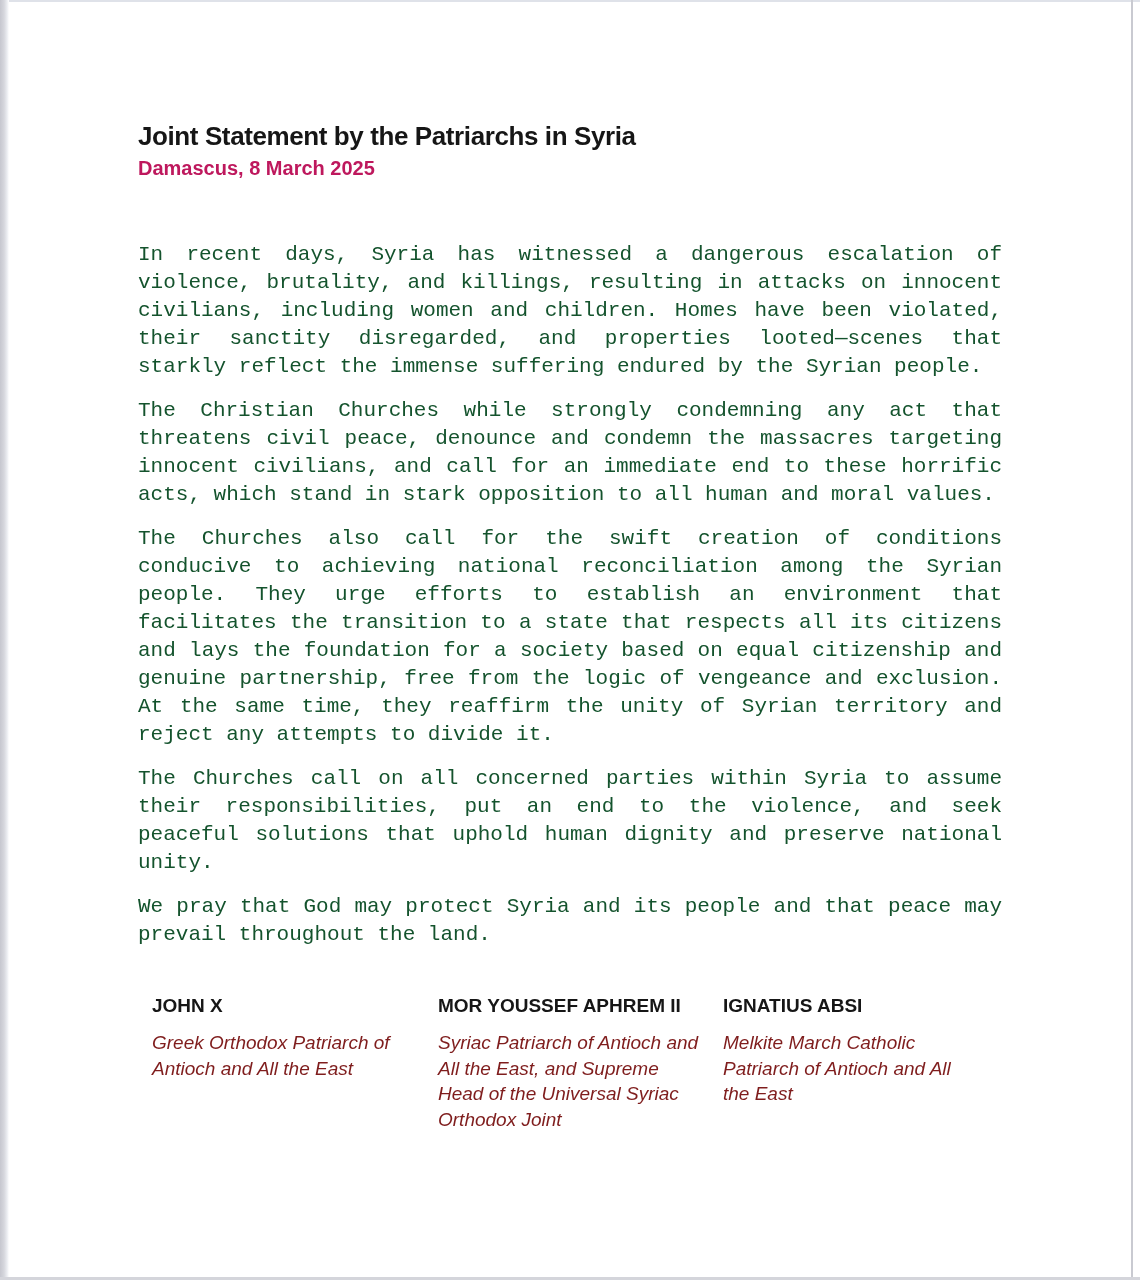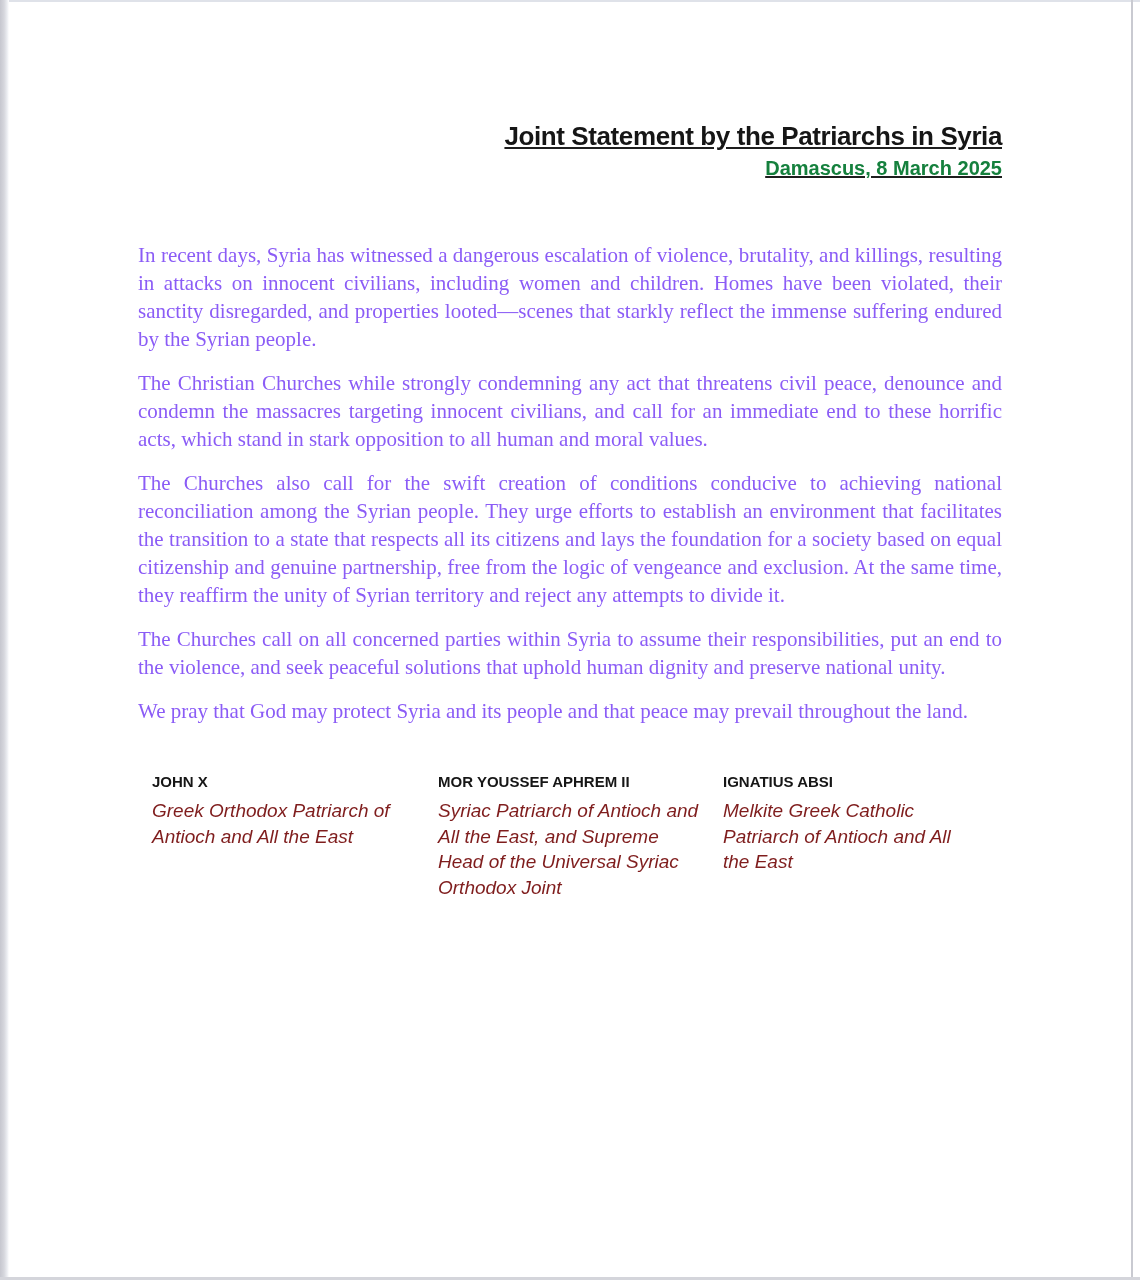--- a/index.html
+++ b/index.html
@@ -44,68 +44,67 @@
   .page-content {
     position: absolute;
     left: 138px;
     top: 0;
     width: 864px;
     color: #1e1e1e;
   }
 
   .doc-header {
     padding-top: 120px;
-    text-align: right;
-    text-decoration: underline;
+    text-align: left;
   }
   .doc-title {
     margin: 0;
     font-family: "Liberation Sans", sans-serif;
     font-weight: bold;
     font-size: 26px;
     line-height: 32px;
     letter-spacing: -0.4px;
     color: #161616;
   }
   .doc-subtitle {
     margin-top: 3px;
     font-family: "Liberation Sans", sans-serif;
     font-weight: bold;
     font-size: 20px;
     line-height: 26px;
-    color: #15803d;
+    color: #be185d;
   }
 
   .statement-body {
     margin-top: 60px;
   }
   .statement-body p {
     margin: 8px 0 16px 0;
-    font-family: Liberation Serif, serif;
+    font-family: Liberation Mono, monospace;
     font-size: 21px;
     line-height: 28px;
     text-align: justify;
-    color: #8b5cf6;
+    color: #14532d;
   }
 
   .signature-block {
     margin-top: 44px;
     margin-left: 14px;
     display: grid;
     grid-template-columns: 286px 285px 255px;
   }
   .signatory {
     padding-right: 22px;
   }
   .sig-name {
     font-family: "Liberation Sans", sans-serif;
     font-weight: bold;
-    font-size: 15px;
+    font-size: 19px;
     line-height: 25px;
-    margin-bottom: 4px;
+    margin-bottom: 12px;
     color: #161616;
   }
   .sig-title {
     font-family: "Liberation Sans", sans-serif;
     font-style: italic;
     font-size: 19px;
     line-height: 25.5px;
     color: #7f1d1d;
   }
 </style>
@@ -136,17 +135,17 @@
     <div class="signatory">
       <div class="sig-name">JOHN X</div>
       <div class="sig-title">Greek Orthodox Patriarch of Antioch and All the East</div>
     </div>
     <div class="signatory">
       <div class="sig-name">MOR YOUSSEF APHREM II</div>
       <div class="sig-title">Syriac Patriarch of Antioch and All the East, and Supreme Head of the Universal Syriac Orthodox Joint</div>
     </div>
     <div class="signatory">
       <div class="sig-name">IGNATIUS ABSI</div>
-      <div class="sig-title">Melkite Greek Catholic Patriarch of Antioch and All the East</div>
+      <div class="sig-title">Melkite March Catholic Patriarch of Antioch and All the East</div>
     </div>
   </section>
 
 </div>
 
 </body></html>

